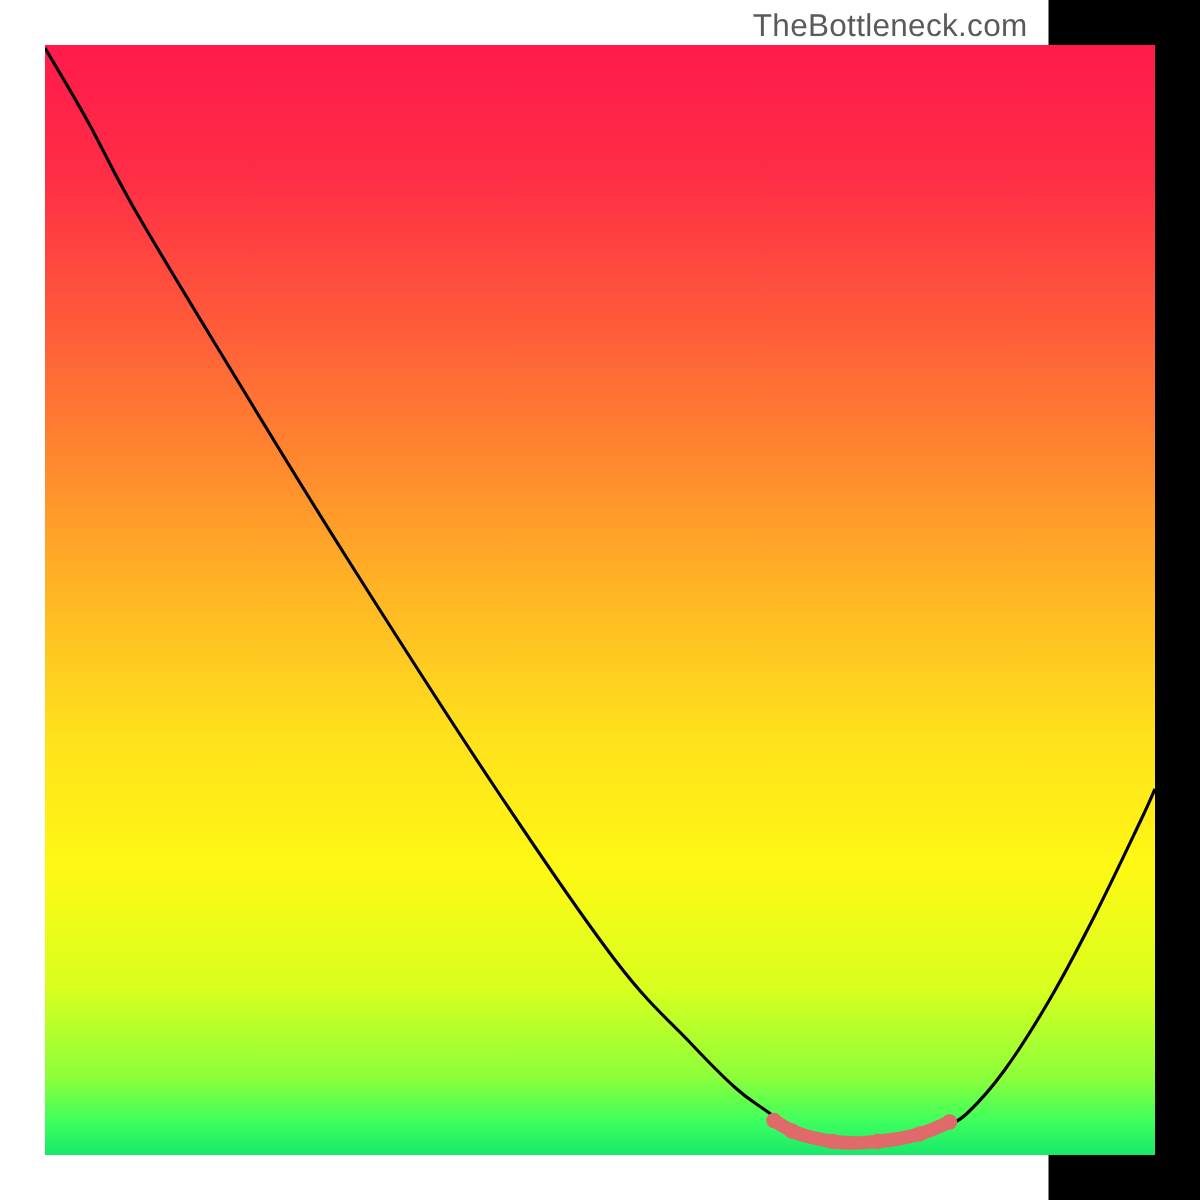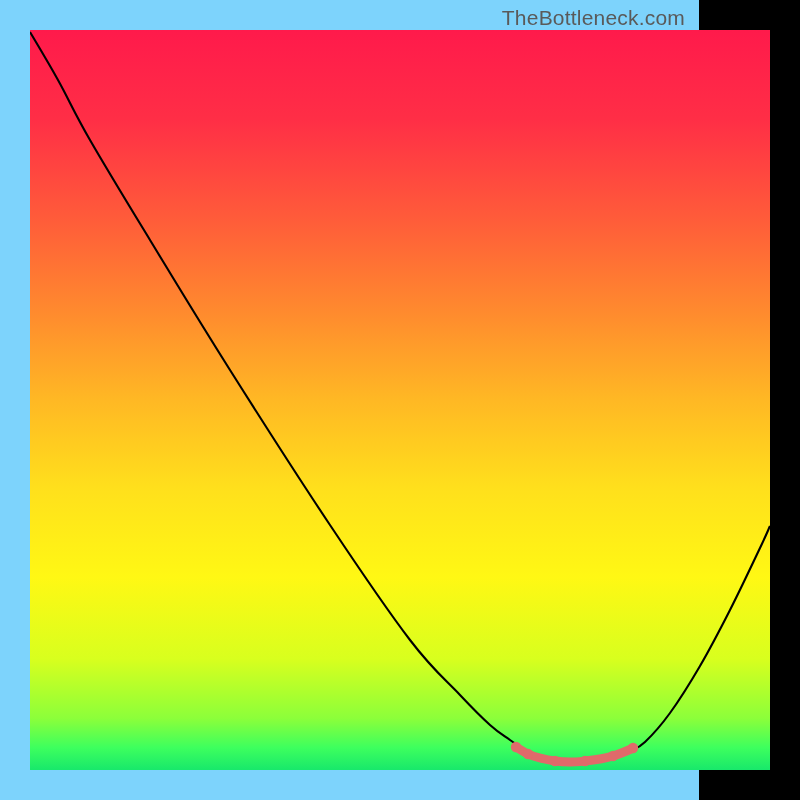--- a/index.html
+++ b/index.html
@@ -8,21 +8,21 @@
     width: 800px;
     height: 800px;
     background: #000;
     font-family: Arial, Helvetica, sans-serif;
     overflow: hidden;
   }
   .container {
     position: relative;
     width: 699px;
     height: 800px;
-    background: #7dd3fc;
+    background: #ffffff;
   }
   .watermark {
     position: absolute;
     top: 6px;
     right: 14px;
     color: #5a5a5a;
     font-size: 21px;
     font-weight: 400;
     letter-spacing: 0.2px;
     z-index: 10;

